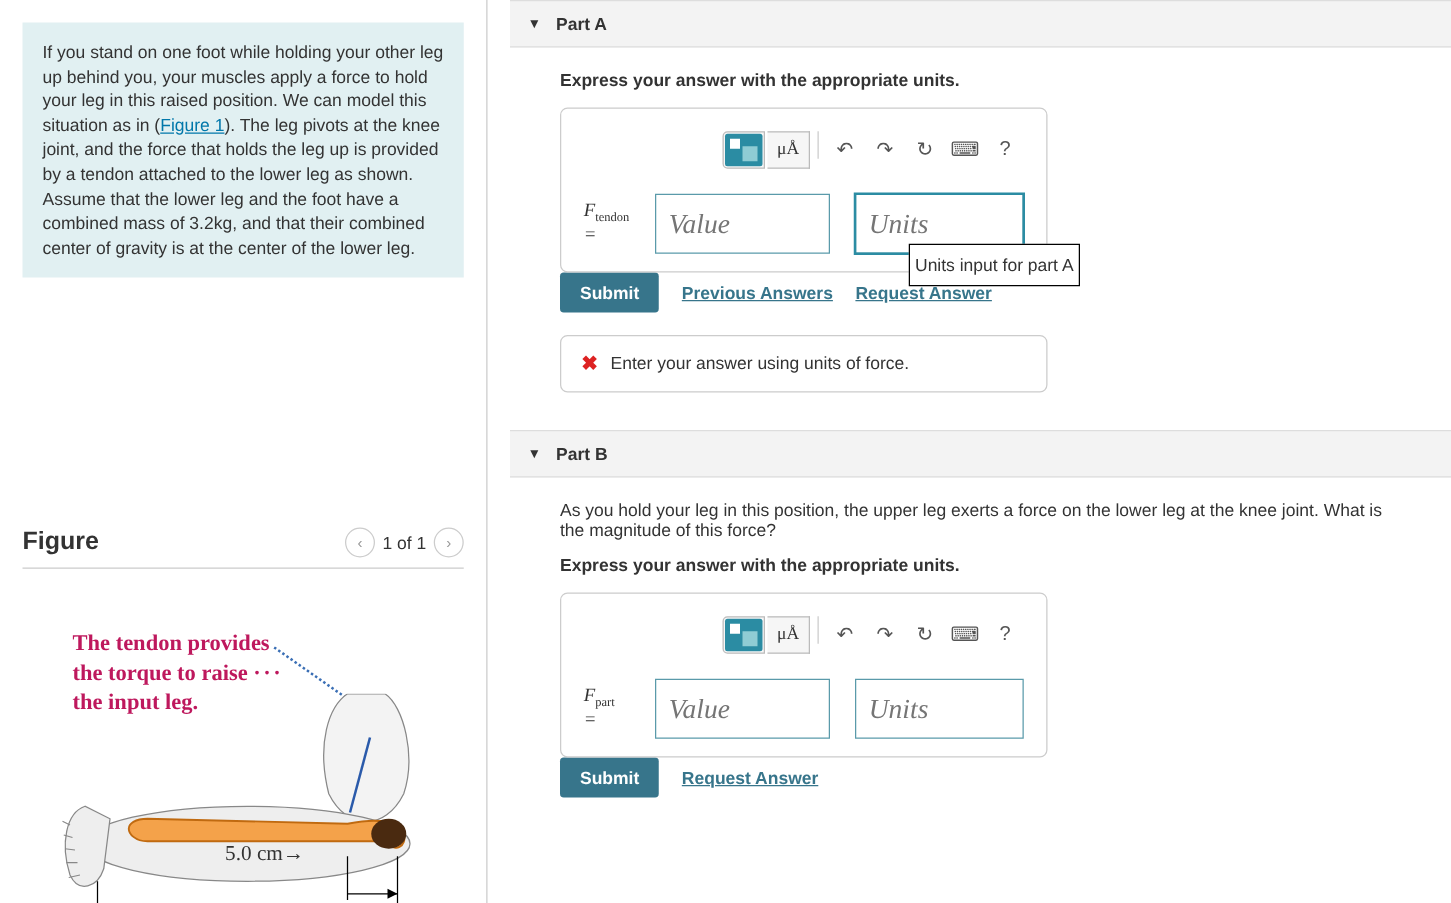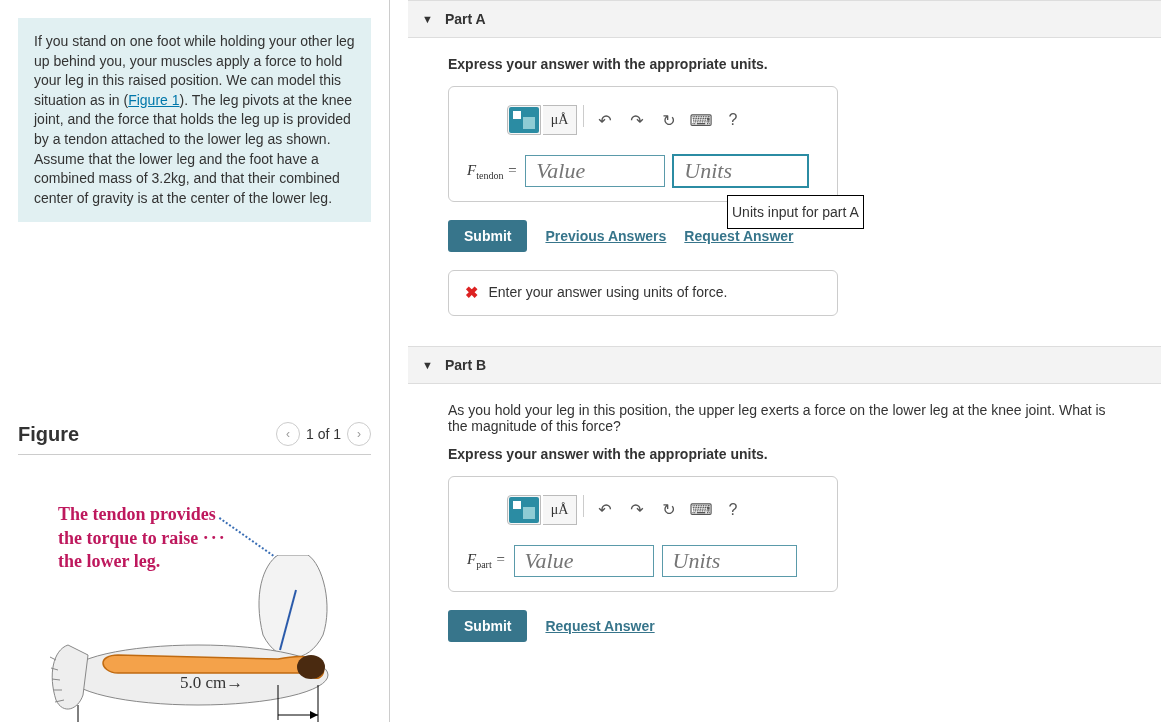--- a/index.html
+++ b/index.html
@@ -24,21 +24,21 @@
   .info-box {
     background: #e1f0f2;
     padding: 14px 16px;
     line-height: 1.4;
     color: #333;
     font-size: 14px;
   }
   .info-box a { color: #0077aa; text-decoration: underline; }
   .figure-header {
     display: flex;
-    align-items: center;
+    align-items: flex-start;
     justify-content: space-between;
     margin-top: 200px;
     border-bottom: 1px solid #ccc;
     padding-bottom: 8px;
   }
   .figure-title { font-size: 20px; font-weight: bold; }
   .pager { display: flex; align-items: center; gap: 6px; font-size: 14px; }
   .pager-btn {
     width: 24px; height: 24px; border: 1px solid #ccc; border-radius: 50%;
     display: flex; align-items: center; justify-content: center;
@@ -66,46 +66,46 @@
     font-weight: bold;
   }
   .part-header .caret { font-size: 11px; }
   .part-body { padding: 18px 0 30px 40px; max-width: 720px; }
   .question-text { margin-bottom: 12px; }
   .instruction { font-weight: bold; margin-bottom: 14px; }
   .answer-box {
     border: 1px solid #ccc; border-radius: 6px; padding: 18px 18px 14px 18px;
     width: 390px; position: relative;
   }
-  .toolbar { display:flex; gap:2px; justify-content:flex-start; margin-bottom:20px; margin-left:40px; }
+  .toolbar { display:flex; gap:2px; justify-content:flex-end; margin-bottom:20px; margin-left:40px; }
   .tb-btn {
     border:1px solid #bbb; background:#f6f6f6; height:30px;
     display:flex; align-items:center; justify-content:center;
     font-size:14px; cursor:pointer;
   }
   .tb-btn.left { border-radius:4px 0 0 4px; width:34px; }
   .tb-btn.mid { width:34px; border-left:none; }
   .tb-btn.icon { border:none; background:none; width:30px; color:#555; font-size:16px; }
-  .input-row { display:flex; align-items:center; gap:8px; position:relative; }
+  .input-row { display:flex; align-items:center; gap:20px; position:relative; }
   .var-label { font-style: italic; font-family: Georgia, serif; font-size:15px; }
   .var-label sub { font-size:10px; font-style:normal; }
   .value-input, .units-input {
-    border:1px solid #5a9aaa; height:32px; font-size:22px;
+    border:1px solid #5a9aaa; height:48px; font-size:22px;
     font-style:italic; color:#888; padding:0 10px; font-family: Georgia, serif;
     background:#fff;
   }
   .value-input { width:140px; }
   .units-input { width:135px; }
   .units-active { outline:2px solid #2b8ca3; outline-offset:-1px; }
   .tooltip {
     position:absolute; top:40px; left:260px;
     border:1px solid #000; background:#fff; padding:8px 4px;
     font-size:14px; white-space:nowrap; font-family:Arial;
   }
-  .submit-row { margin-top: 18px; display:flex; align-items:center; gap:18px; }
+  .submit-row { display:flex; align-items:center; gap:18px; }
   .submit-btn {
     background:#37758b; color:#fff; border:none; padding:8px 16px;
     font-size:14px; border-radius:3px; cursor:pointer; font-weight:bold;
   }
   .link { color:#37758b; font-weight:bold; text-decoration:underline; cursor:pointer; font-size:14px; }
   .feedback-box {
     border:1px solid #ccc; border-radius:6px; padding:12px 16px;
     margin-top:18px; width:390px; display:flex; gap:10px;
   }
   .feedback-x { color:#d22; font-size:16px; font-weight:bold; }
@@ -142,21 +142,21 @@
         <div class="pager-btn">‹</div>
         <span>1 of 1</span>
         <div class="pager-btn">›</div>
       </div>
     </div>
 
     <div class="figure-area">
       <div class="figure-caption">
         <span>The tendon provides</span><br>
         <span>the torque to raise</span> <span style="letter-spacing:2px;">···</span><br>
-        <span>the lower leg.</span>
+        <span>the input leg.</span>
       </div>
       <div class="dotted-arrow"></div>
 
       <svg class="leg-svg" width="300" height="200" viewBox="0 0 300 200">
 
         <path d="M230 0 C 215 10 205 40 215 80 C 230 110 260 110 275 80 C 285 50 275 10 260 0 Z" fill="#f3f3f3" stroke="#888" stroke-width="1"></path>
 
         <ellipse cx="150" cy="120" rx="130" ry="30" fill="#eee" stroke="#888"></ellipse>
 
         <path d="M20 90 C 5 95 0 120 8 145 C 15 160 30 155 35 140 L 40 100 Z" fill="#eee" stroke="#888"></path>

